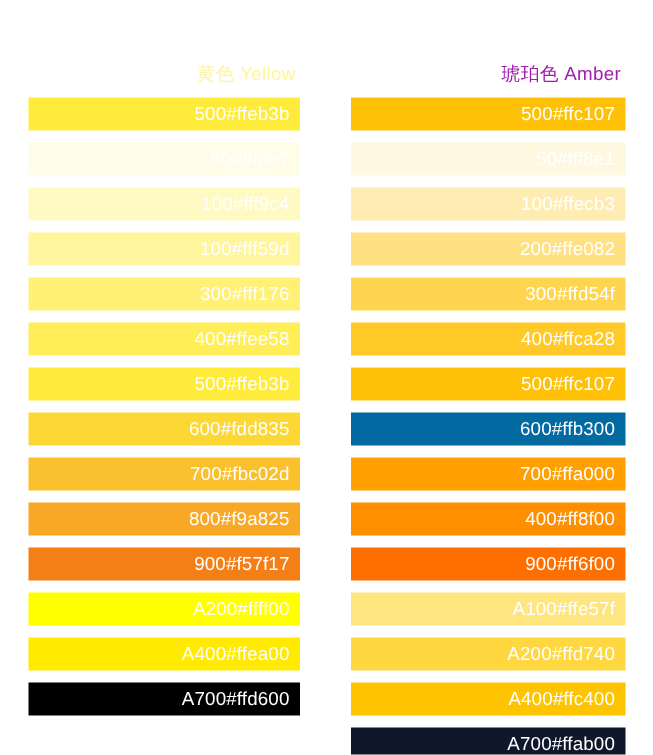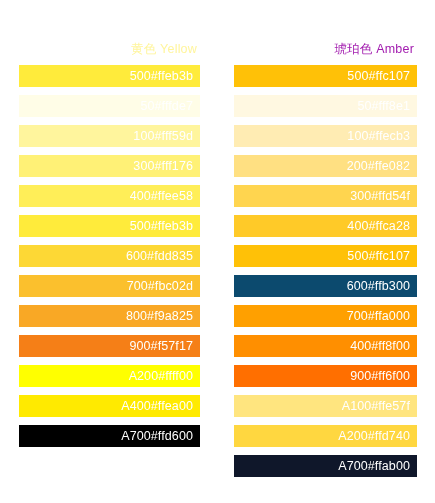--- a/index.html
+++ b/index.html
@@ -64,20 +64,23 @@
 
   <div class="column yellow">
     <div class="col-header" style="color: rgb(255, 245, 157);">黄色 Yellow</div>
     <div class="swatch-list">
         <div class="swatch" style="background: rgb(255, 235, 59);">
           <span class="swatch-label">500#ffeb3b</span>
         </div>
         <div class="swatch" style="background: rgb(255, 253, 231);">
           <span class="swatch-label">50#fffde7</span>
         </div>
+        <div class="swatch" style="background: rgb(255, 249, 196);">
+          <span class="swatch-label">100#fff9c4</span>
+        </div>
         <div class="swatch" style="background: rgb(255, 245, 157);">
           <span class="swatch-label">100#fff59d</span>
         </div>
         <div class="swatch" style="background: rgb(255, 241, 118);">
           <span class="swatch-label">300#fff176</span>
         </div>
         <div class="swatch" style="background: rgb(255, 238, 88);">
           <span class="swatch-label">400#ffee58</span>
         </div>
         <div class="swatch" style="background: rgb(255, 235, 59);">
@@ -124,37 +127,40 @@
         </div>
         <div class="swatch" style="background: rgb(255, 213, 79);">
           <span class="swatch-label">300#ffd54f</span>
         </div>
         <div class="swatch" style="background: rgb(255, 202, 40);">
           <span class="swatch-label">400#ffca28</span>
         </div>
         <div class="swatch" style="background: rgb(255, 193, 7);">
           <span class="swatch-label">500#ffc107</span>
         </div>
-        <div class="swatch" style="background: #0c4a6e;">
+        <div class="swatch" style="background: #0369a1;">
           <span class="swatch-label">600#ffb300</span>
         </div>
         <div class="swatch" style="background: rgb(255, 160, 0);">
           <span class="swatch-label">700#ffa000</span>
         </div>
         <div class="swatch" style="background: rgb(255, 143, 0);">
           <span class="swatch-label">400#ff8f00</span>
         </div>
         <div class="swatch" style="background: rgb(255, 111, 0);">
           <span class="swatch-label">900#ff6f00</span>
         </div>
         <div class="swatch" style="background: rgb(255, 229, 127);">
           <span class="swatch-label">A100#ffe57f</span>
         </div>
         <div class="swatch" style="background: rgb(255, 215, 64);">
           <span class="swatch-label">A200#ffd740</span>
         </div>
+        <div class="swatch" style="background: rgb(255, 196, 0);">
+          <span class="swatch-label">A400#ffc400</span>
+        </div>
         <div class="swatch" style="background: #0f172a;">
           <span class="swatch-label">A700#ffab00</span>
         </div>
       </div>
   </div>
 
 </div>
 
 </body></html>

